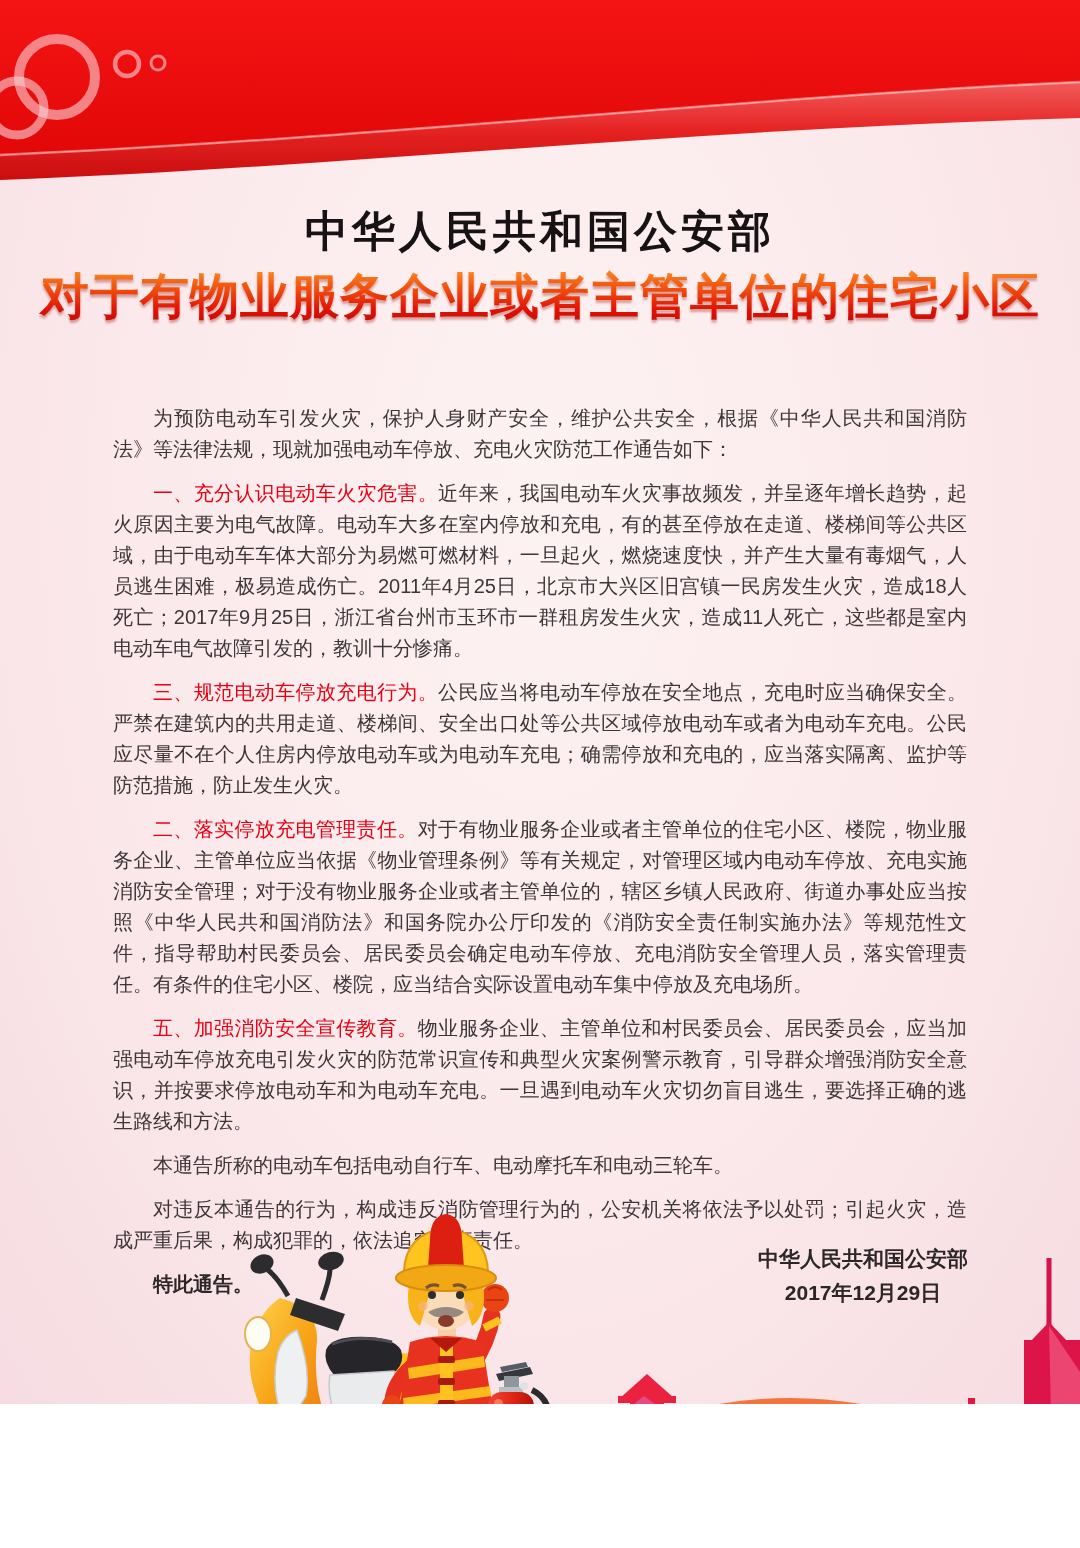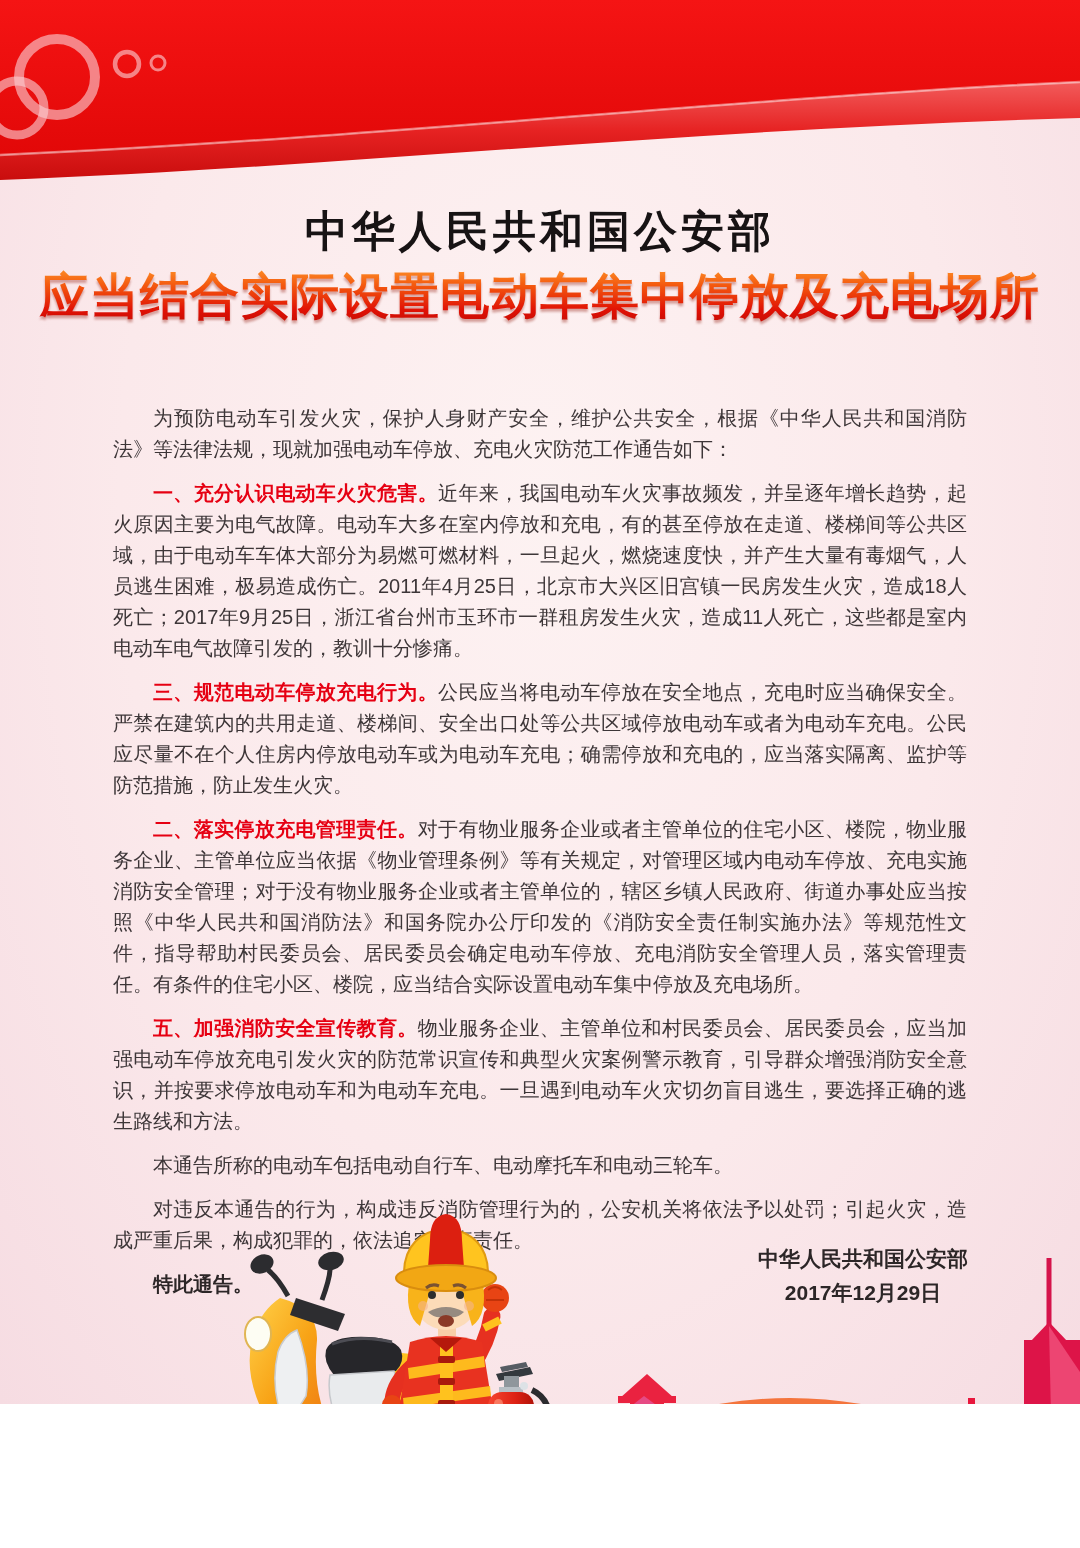--- a/index.html
+++ b/index.html
@@ -18,21 +18,21 @@
     font-size:49px;font-weight:900;letter-spacing:1px;
     background:linear-gradient(180deg,#ff9d2e 0%,#f4590f 32%,#e01105 70%,#b80b04 100%);
     -webkit-background-clip:text;background-clip:text;color:transparent;
     filter:drop-shadow(0 3px 1px rgba(140,15,0,0.35));
   }
   .content{
     position:absolute;left:100px;top:390px;width:880px;
     font-size:20px;line-height:31px;color:#3d3638;text-align:justify;
   }
   .content p{margin:13px;text-indent:2em;}
-  .sec-head{font-weight:bold;color:#e60012;}
+  .sec-head{font-weight:normal;color:#e60012;}
   .final-note{font-weight:bold;color:#2c2627;}
   .signature{
     position:absolute;top:1242px;right:112px;text-align:center;
     font-weight:bold;color:#2c2627;font-size:21px;line-height:34px;
   }
   .art{position:absolute;left:0;top:1128px;display:block;}
 </style>
 </head>
 <body>
 
@@ -56,21 +56,21 @@
     <path d="M0,155 C380,138 760,96 1080,82" fill="none" stroke="rgba(255,255,255,0.45)" stroke-width="2.5"></path>
     <g stroke="rgba(250,205,210,0.62)" fill="none">
       <circle cx="57" cy="77" r="38" stroke-width="10"></circle>
       <circle cx="17" cy="108" r="27" stroke-width="9"></circle>
       <circle cx="127" cy="64" r="12" stroke-width="4.5"></circle>
       <circle cx="158" cy="63" r="7" stroke-width="3"></circle>
     </g>
   </svg>
 
   <div class="org-title">中华人民共和国公安部</div>
-  <div class="notice-title">应当结合实际设置电动车集中停放及充电场所</div>
+  <div class="notice-title">对于有物业服务企业或者主管单位的住宅小区</div>
 
   <div class="content">
     <p><span>为预防电动车引发火灾，保护人身财产安全，维护公共安全，根据《中华人民共和国消防法》等法律法规，现就加强电动车停放、充电火灾防范工作通告如下：</span></p>
     <p><span class="sec-head">一、充分认识电动车火灾危害。</span><span>近年来，我国电动车火灾事故频发，并呈逐年增长趋势，起火原因主要为电气故障。电动车大多在室内停放和充电，有的甚至停放在走道、楼梯间等公共区域，由于电动车车体大部分为易燃可燃材料，一旦起火，燃烧速度快，并产生大量有毒烟气，人员逃生困难，极易造成伤亡。2011年4月25日，北京市大兴区旧宫镇一民房发生火灾，造成18人死亡；2017年9月25日，浙江省台州市玉环市一群租房发生火灾，造成11人死亡，这些都是室内电动车电气故障引发的，教训十分惨痛。</span></p>
     <p><span class="sec-head">三、规范电动车停放充电行为。</span><span>公民应当将电动车停放在安全地点，充电时应当确保安全。严禁在建筑内的共用走道、楼梯间、安全出口处等公共区域停放电动车或者为电动车充电。公民应尽量不在个人住房内停放电动车或为电动车充电；确需停放和充电的，应当落实隔离、监护等防范措施，防止发生火灾。</span></p>
     <p><span class="sec-head">二、落实停放充电管理责任。</span><span>对于有物业服务企业或者主管单位的住宅小区、楼院，物业服务企业、主管单位应当依据《物业管理条例》等有关规定，对管理区域内电动车停放、充电实施消防安全管理；对于没有物业服务企业或者主管单位的，辖区乡镇人民政府、街道办事处应当按照《中华人民共和国消防法》和国务院办公厅印发的《消防安全责任制实施办法》等规范性文件，指导帮助村民委员会、居民委员会确定电动车停放、充电消防安全管理人员，落实管理责任。有条件的住宅小区、楼院，应当结合实际设置电动车集中停放及充电场所。</span></p>
     <p><span class="sec-head">五、加强消防安全宣传教育。</span><span>物业服务企业、主管单位和村民委员会、居民委员会，应当加强电动车停放充电引发火灾的防范常识宣传和典型火灾案例警示教育，引导群众增强消防安全意识，并按要求停放电动车和为电动车充电。一旦遇到电动车火灾切勿盲目逃生，要选择正确的逃生路线和方法。</span></p>
     <p>本通告所称的电动车包括电动自行车、电动摩托车和电动三轮车。</p>
     <p>对违反本通告的行为，构成违反消防管理行为的，公安机关将依法予以处罚；引起火灾，造成严重后果，构成犯罪的，依法追究刑事责任。</p>
     <p class="final-note">特此通告。</p>

